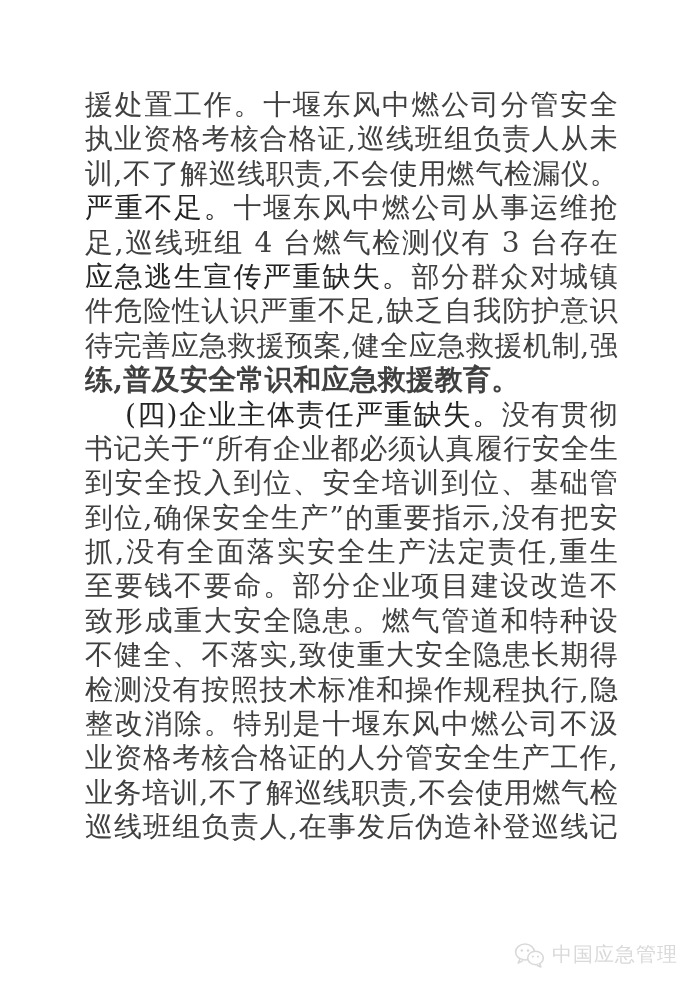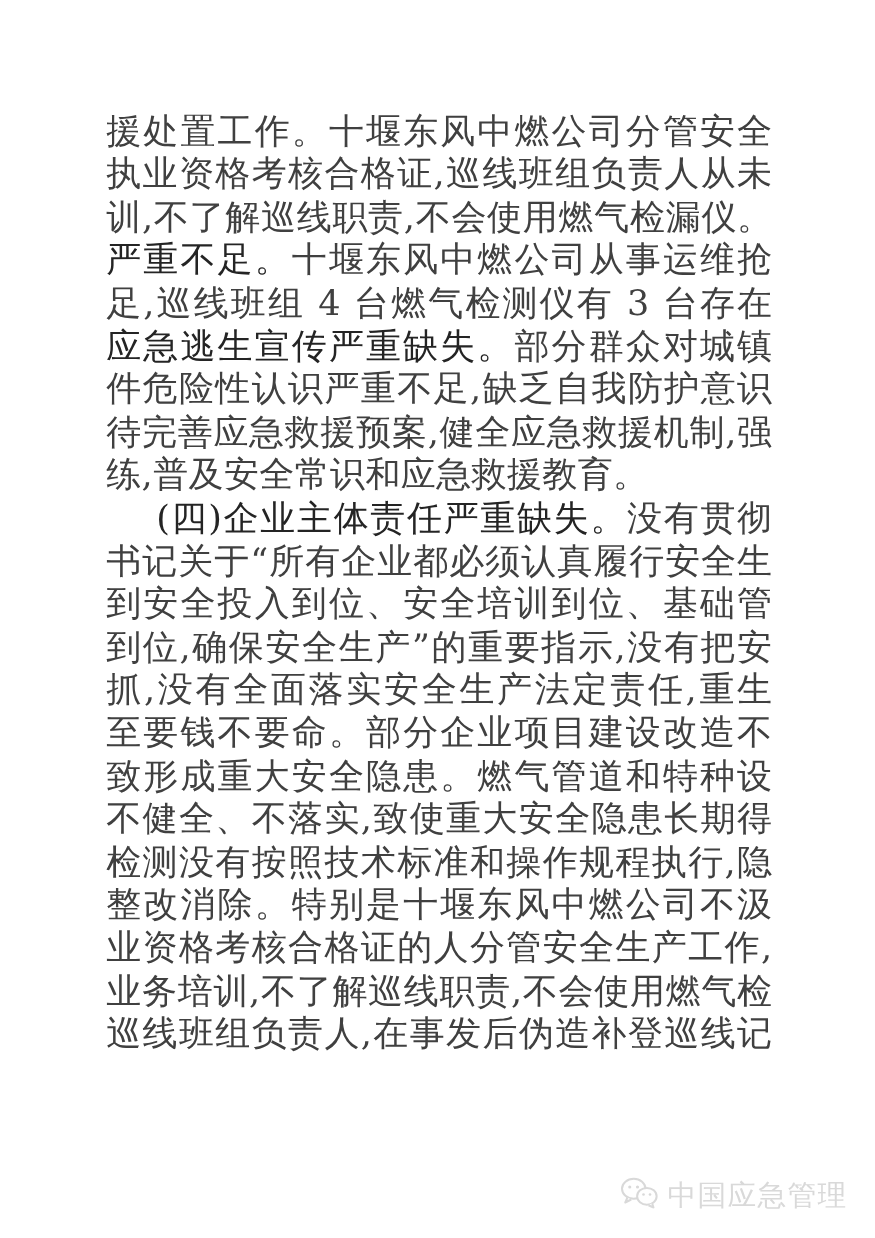--- a/index.html
+++ b/index.html
@@ -29,36 +29,38 @@
   .t-line {
     height: 34.4px;
     line-height: 34.4px;
     overflow: hidden;
     text-align: justify;
     text-align-last: justify;
   }
   .t-line.last {
     text-align: right;
     text-align-last: left;
+    font-weight: bold;
   }
   .t-line.indent {
     text-indent: 40px;
   }
   .bold {
     font-weight: 400;
     color: #242424;
   }
   .footer {
     position: absolute;
     top: 941px;
     right: 22px;
     display: flex;
+    align-items: center;
     gap: 7px;
     color: #d9d9d9;
-    font-size: 23px;
+    font-size: 20px;
     letter-spacing: 1px;
   }
   .wechat-icon { display: block; }
 </style>
 </head>
 <body>
 
 <div class="page">
 
   <div class="doc">

